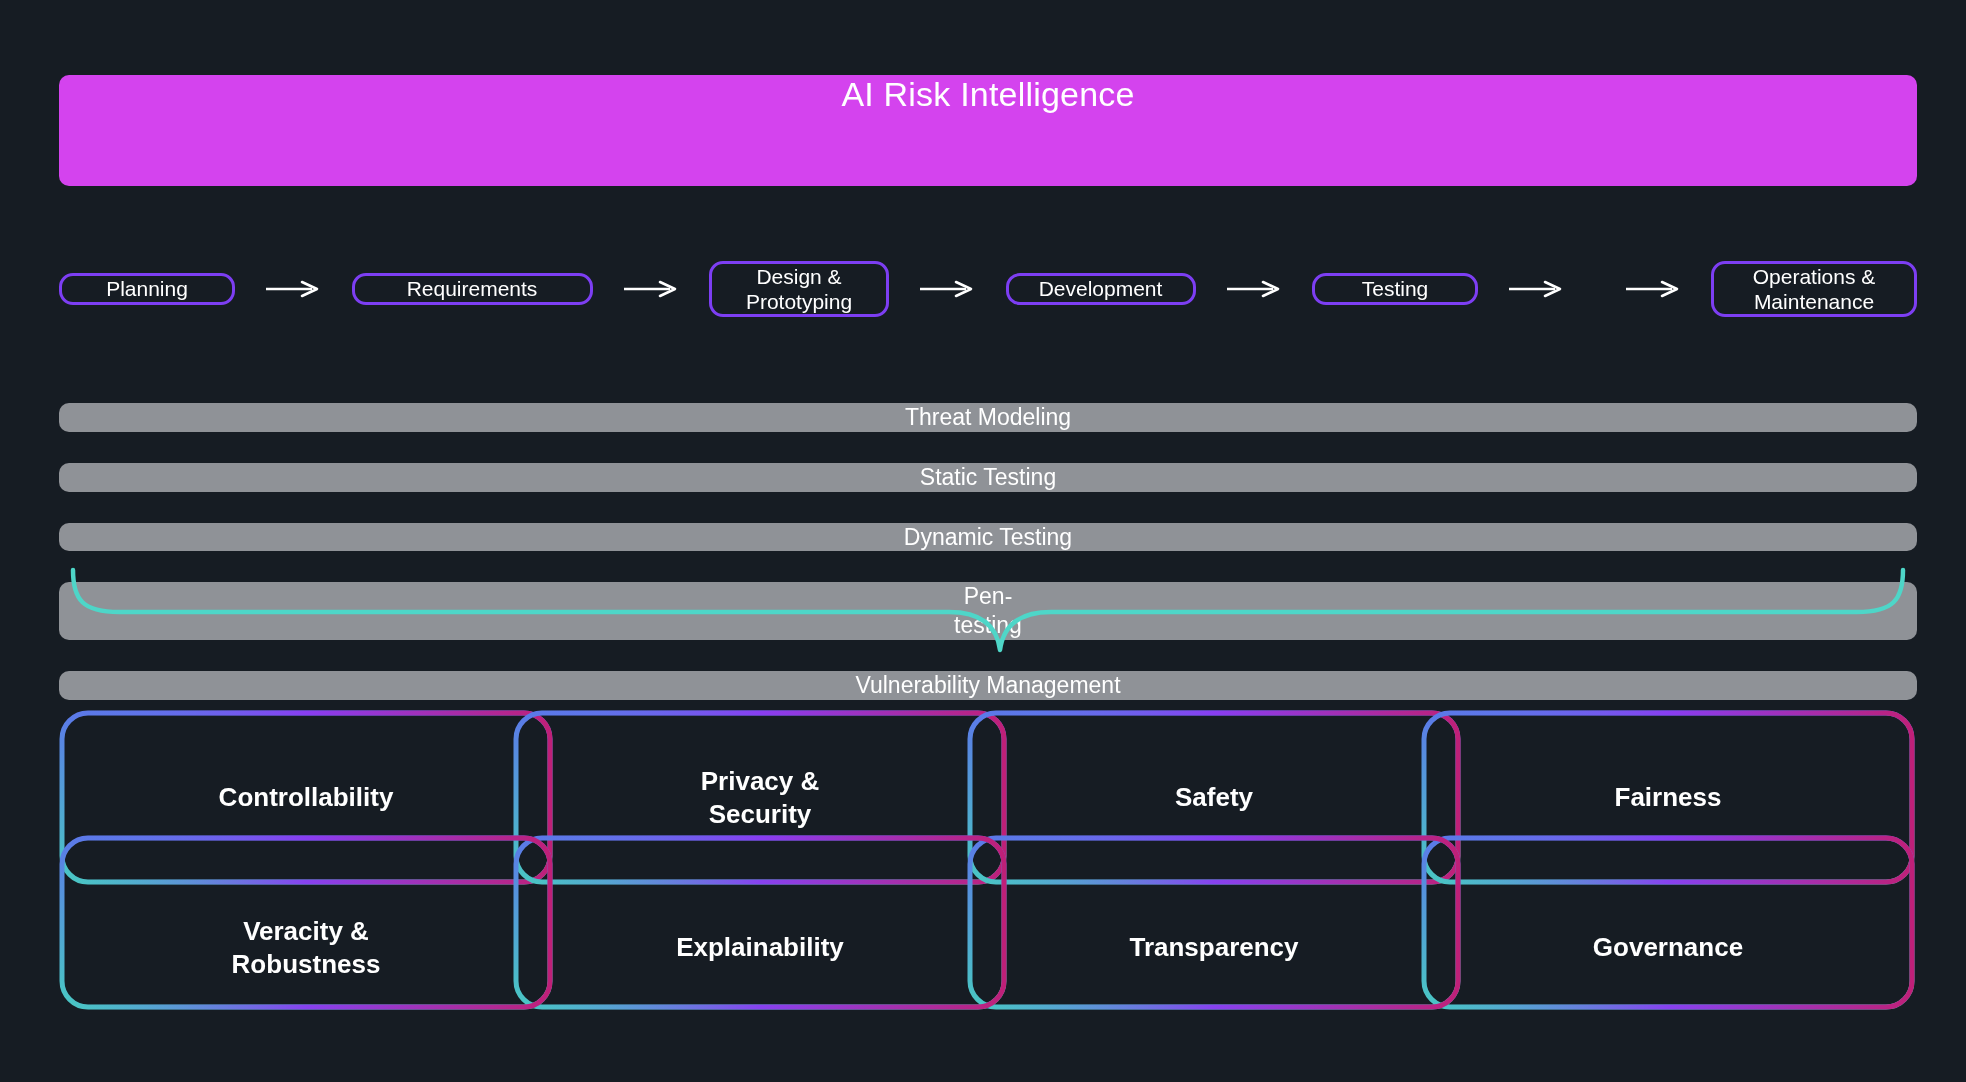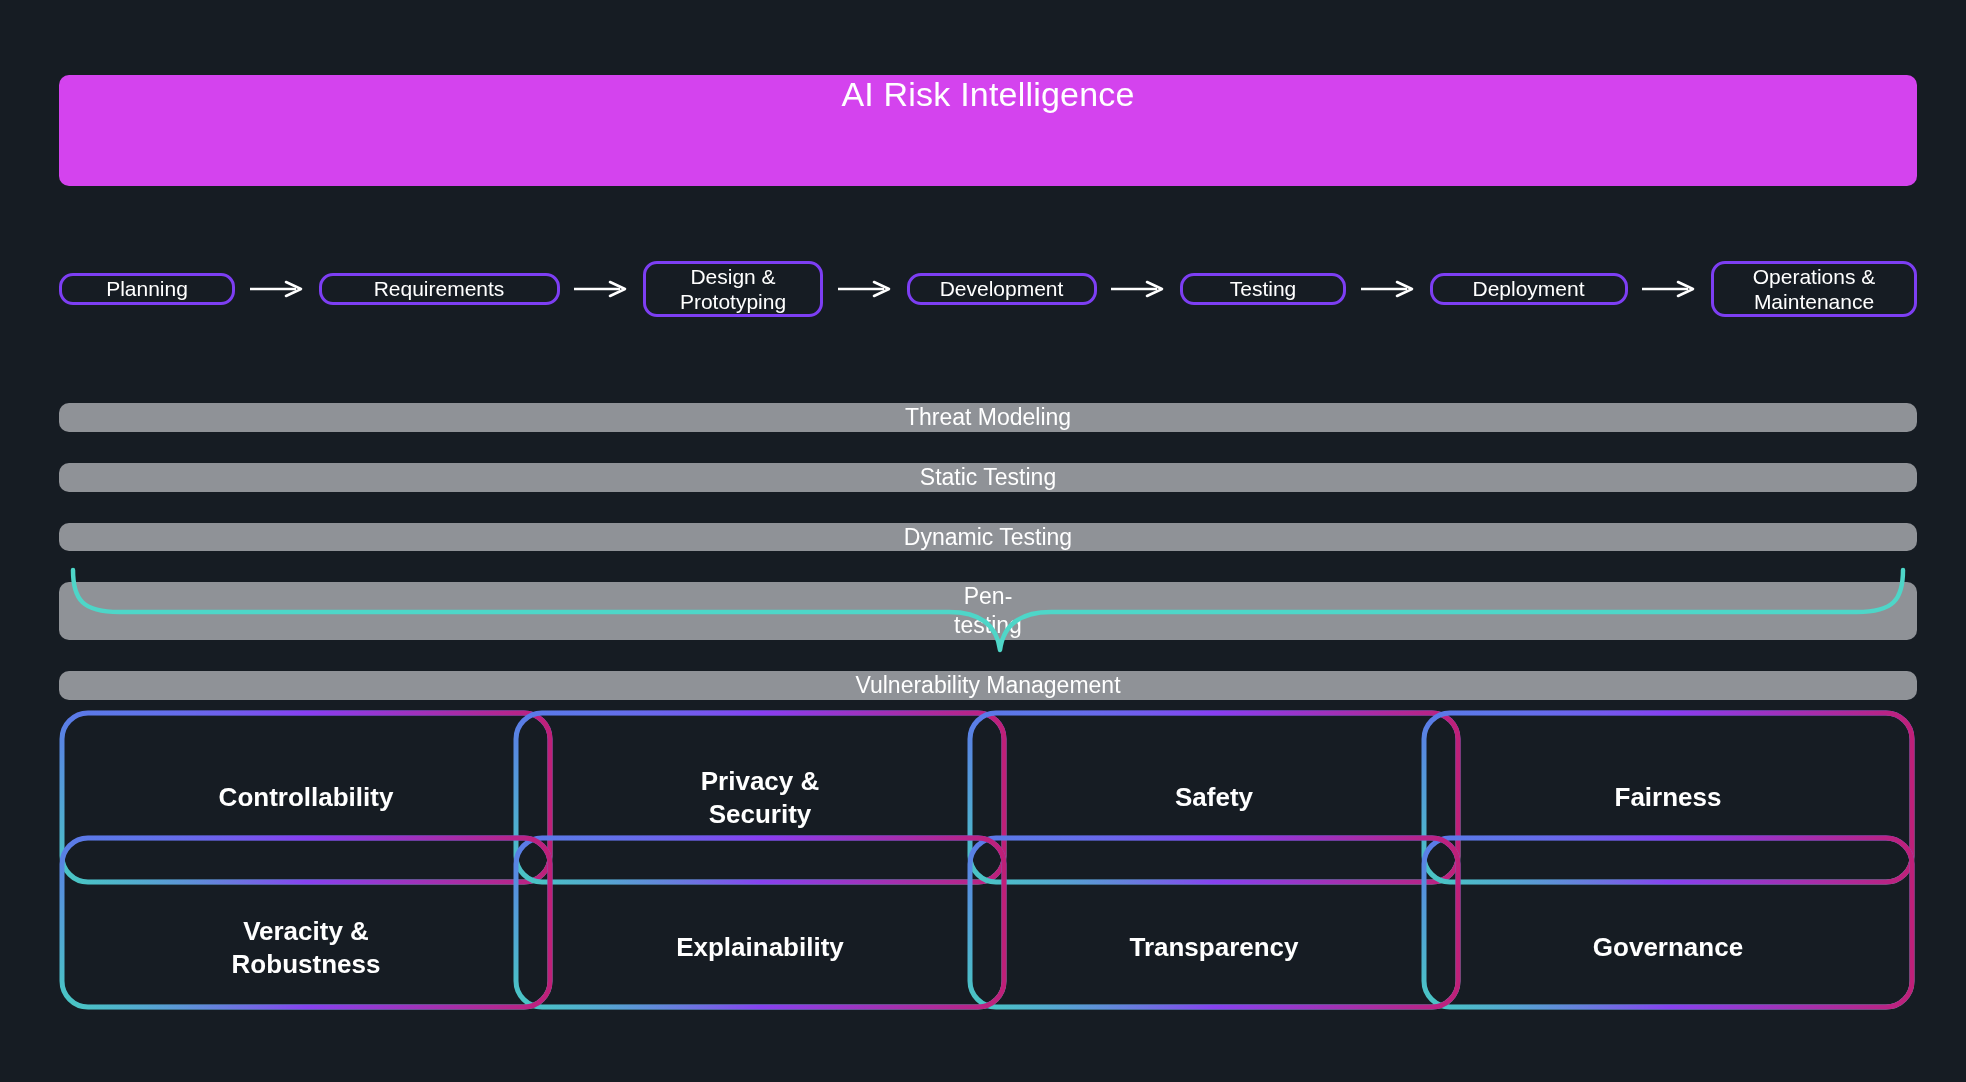--- a/index.html
+++ b/index.html
@@ -102,23 +102,20 @@
     </div>
     <div class="phase p4">
         <span>Testing</span>
       </div>
     <div class="arrowcell">
       <svg width="58" height="18" viewBox="0 0 58 18">
           <line x1="2" y1="9" x2="48" y2="9" stroke="#ffffff" stroke-width="2.6"></line>
           <path d="M38 2 L53 9 L38 16" fill="none" stroke="#ffffff" stroke-width="2.6" stroke-linecap="round" stroke-linejoin="round"></path>
         </svg>
     </div>
-    <div class="phase p5">
-        <span>Deployment</span>
-      </div>
     <div class="arrowcell">
       <svg width="58" height="18" viewBox="0 0 58 18">
           <line x1="2" y1="9" x2="48" y2="9" stroke="#ffffff" stroke-width="2.6"></line>
           <path d="M38 2 L53 9 L38 16" fill="none" stroke="#ffffff" stroke-width="2.6" stroke-linecap="round" stroke-linejoin="round"></path>
         </svg>
     </div>
     <div class="phase p6">
         <span>Operations &amp; Maintenance</span>
       </div>
   </div>

